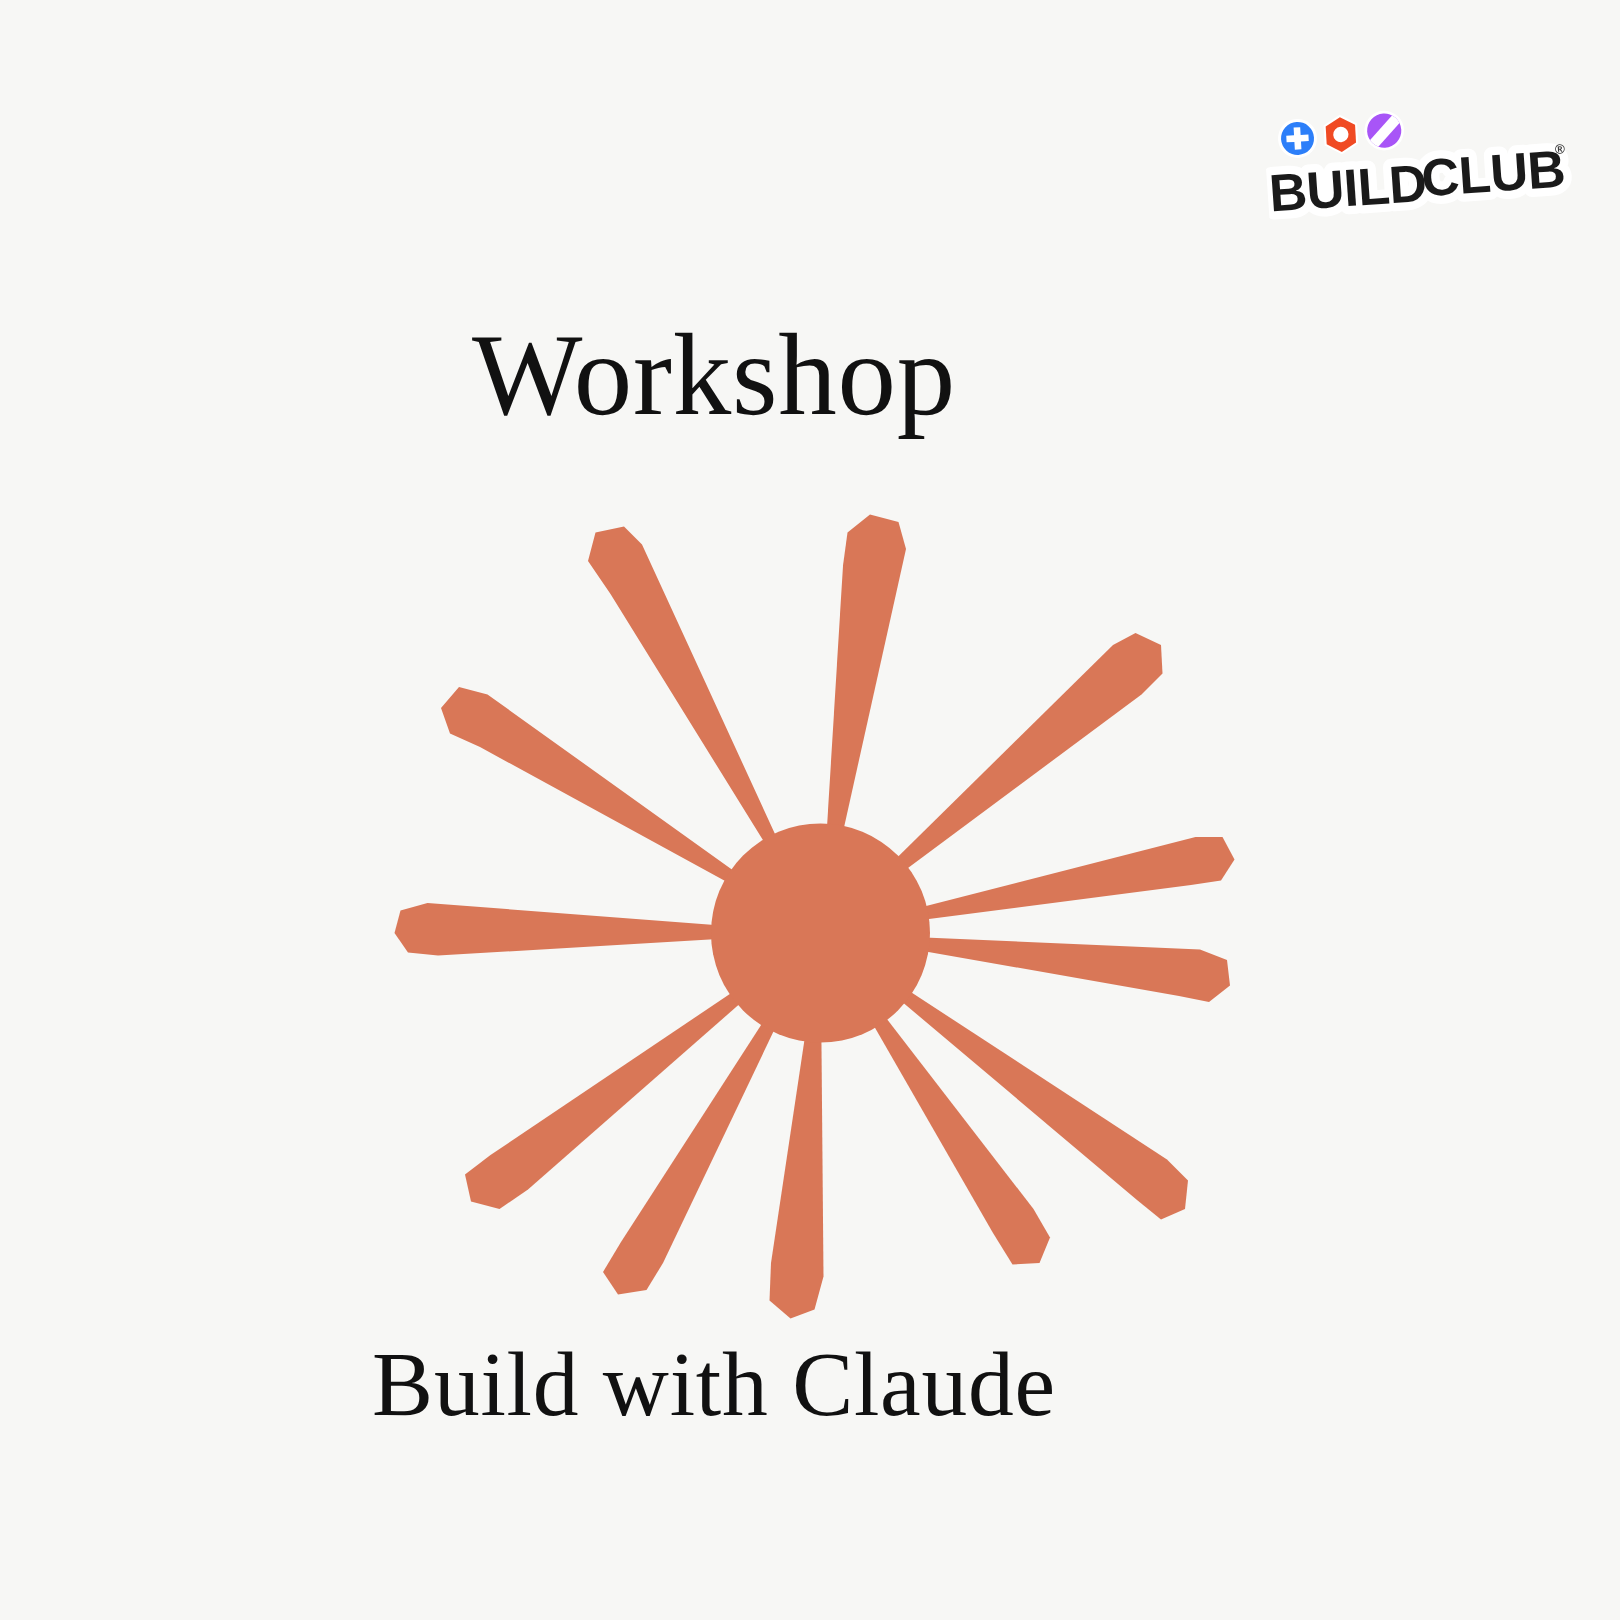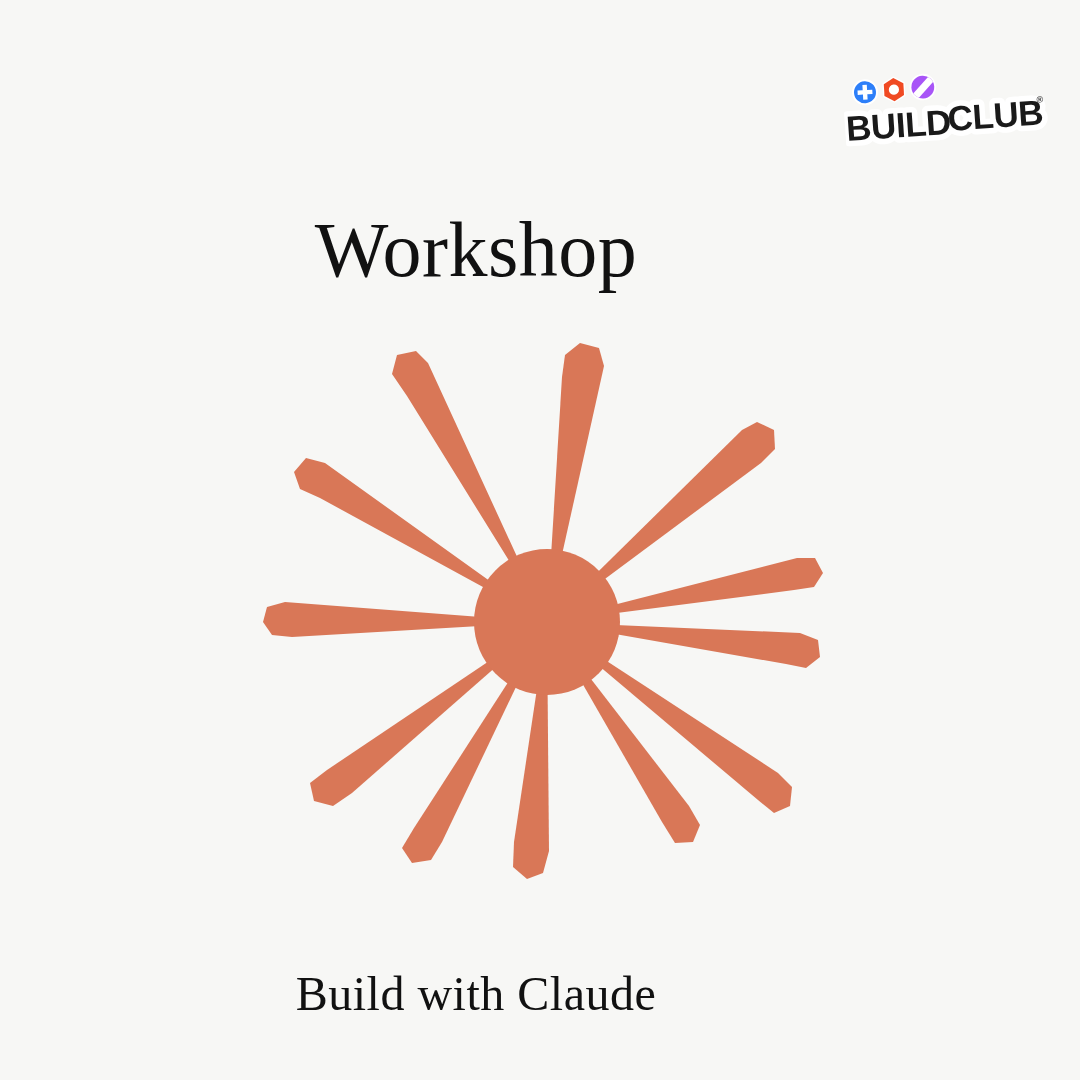--- a/index.html
+++ b/index.html
@@ -70,22 +70,22 @@
     font-weight: 400;
     letter-spacing: 0.5px;
     white-space: nowrap;
   }
   #title-workshop {
     top: 204px;
     font-size: 78px;
     line-height: 92px;
   }
   #title-subject {
-    top: 948px;
-    font-size: 48px;
+    top: 878px;
+    font-size: 61px;
     line-height: 92px;
   }
 
   
   #starburst {
     position: absolute;
     left: 252px;
     top: 330px;
     width: 580px;
     height: 580px;

